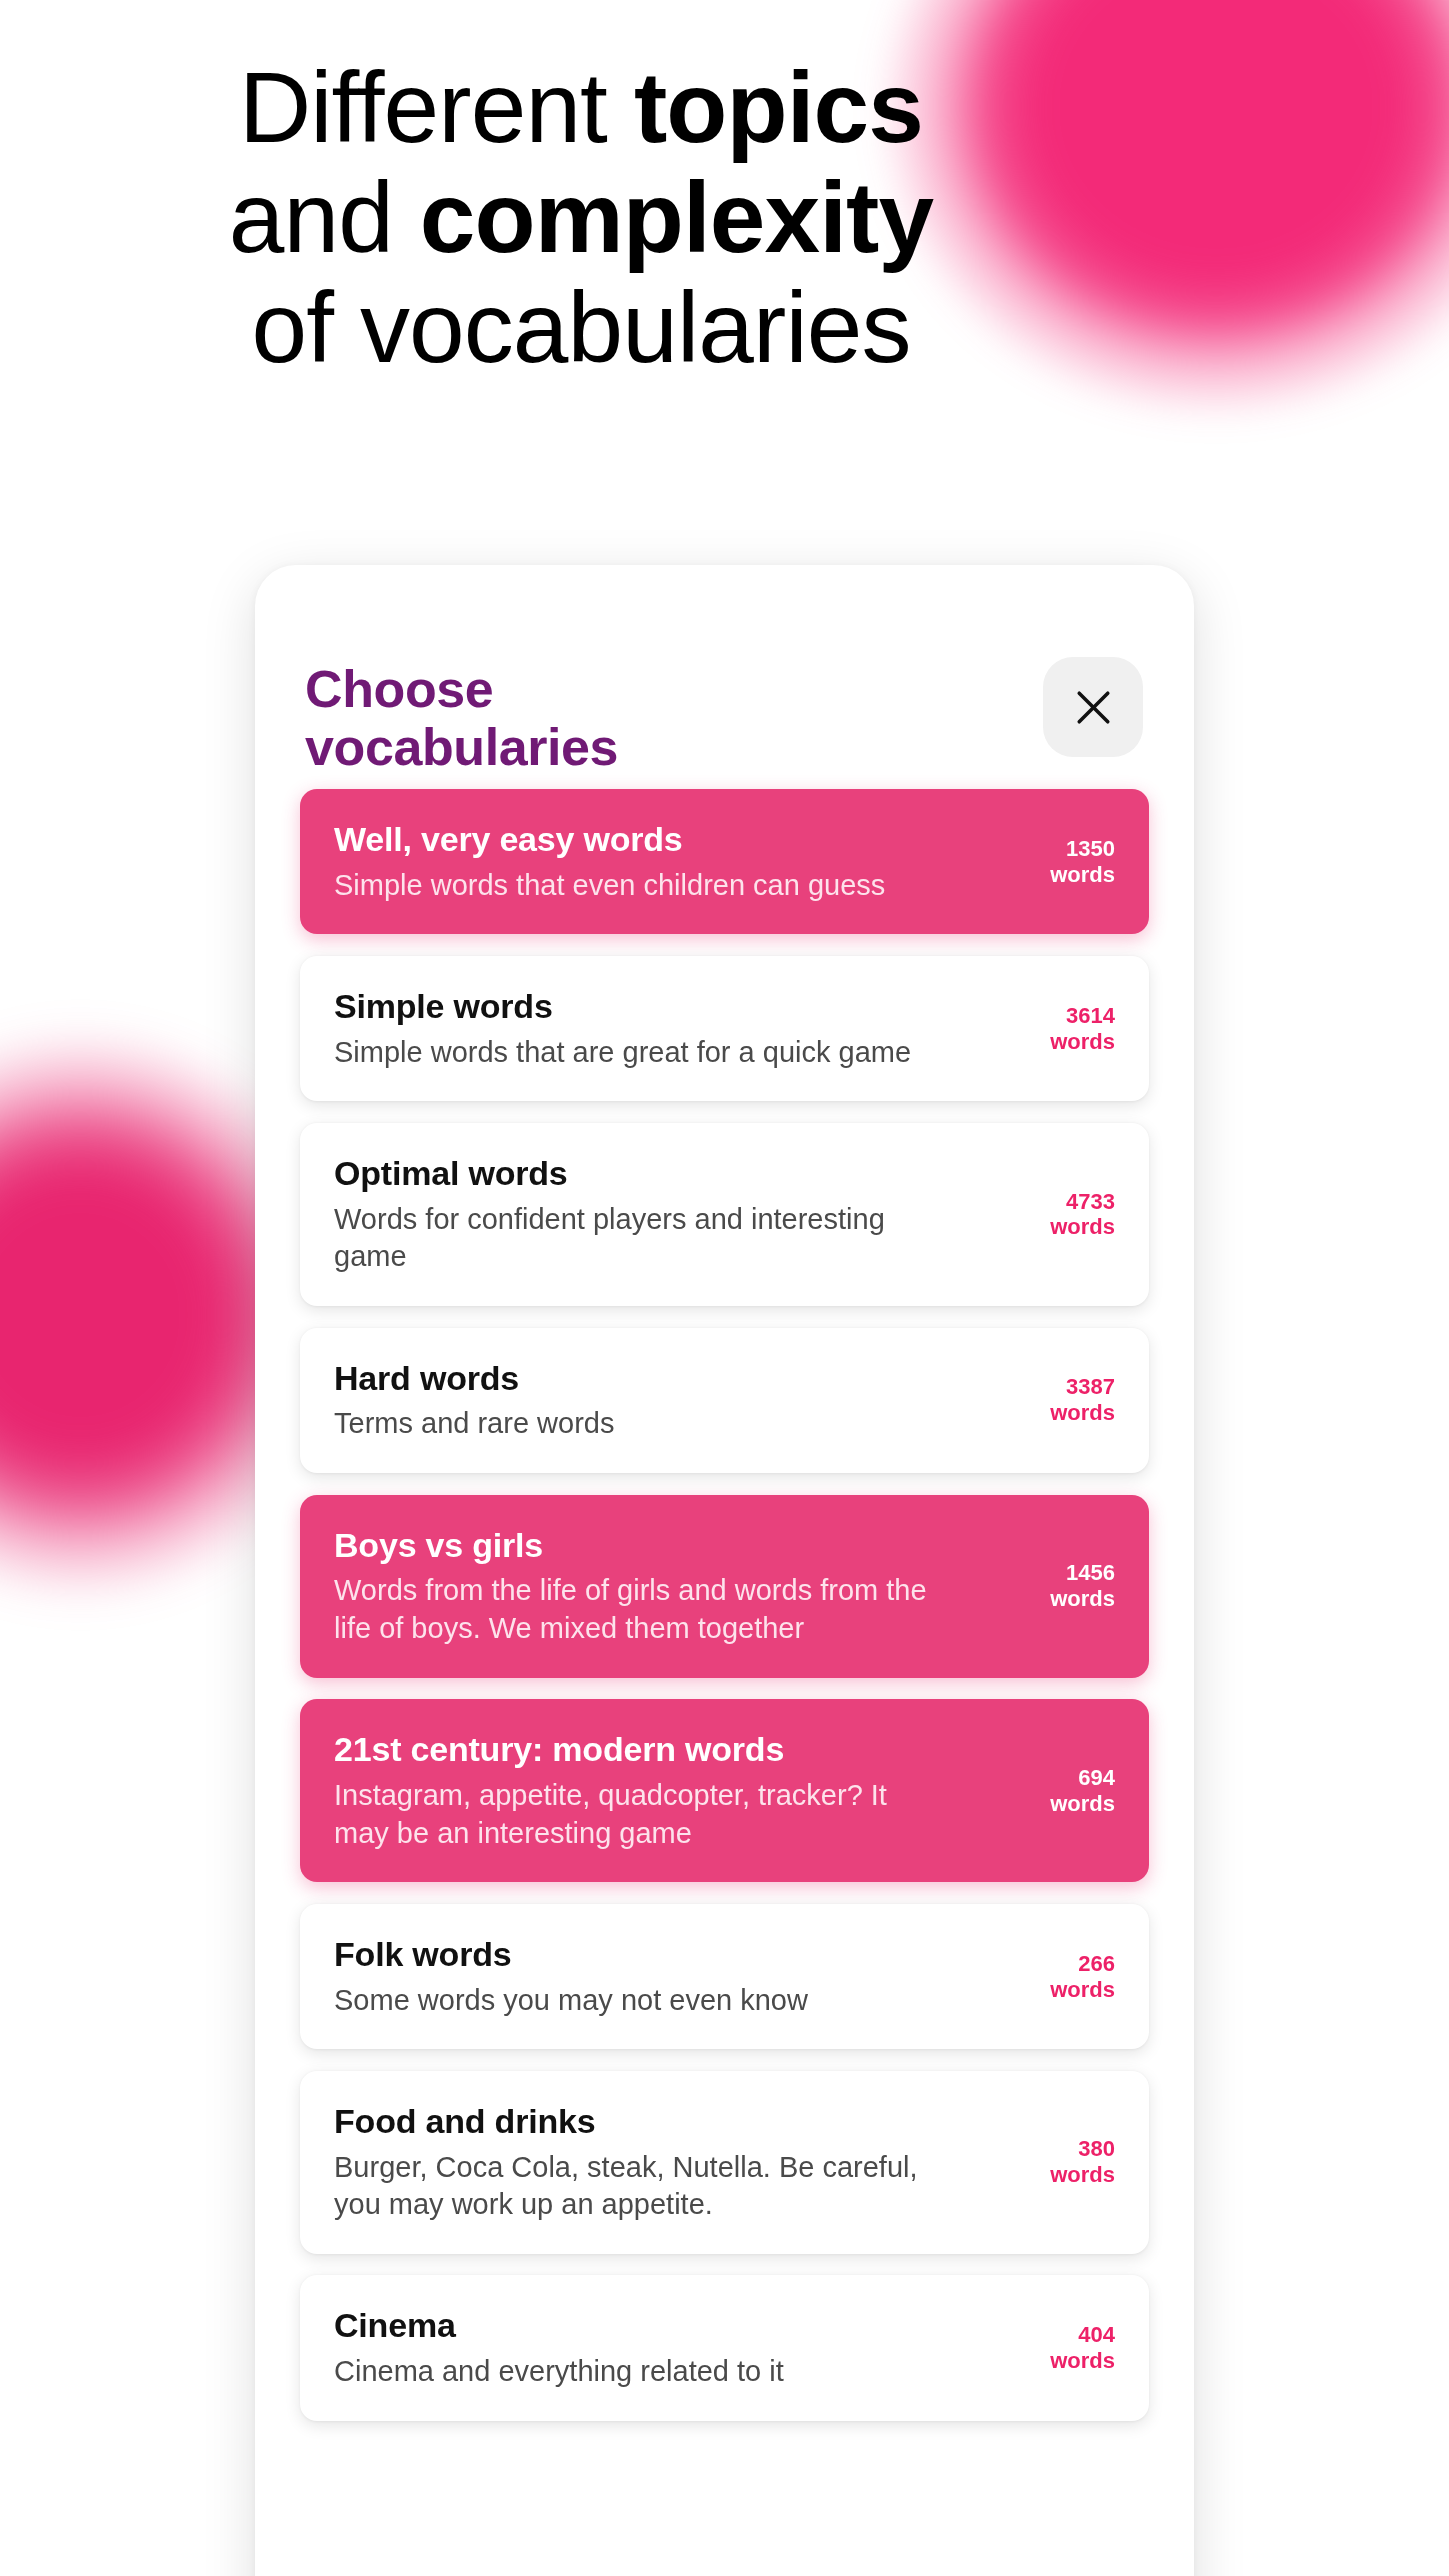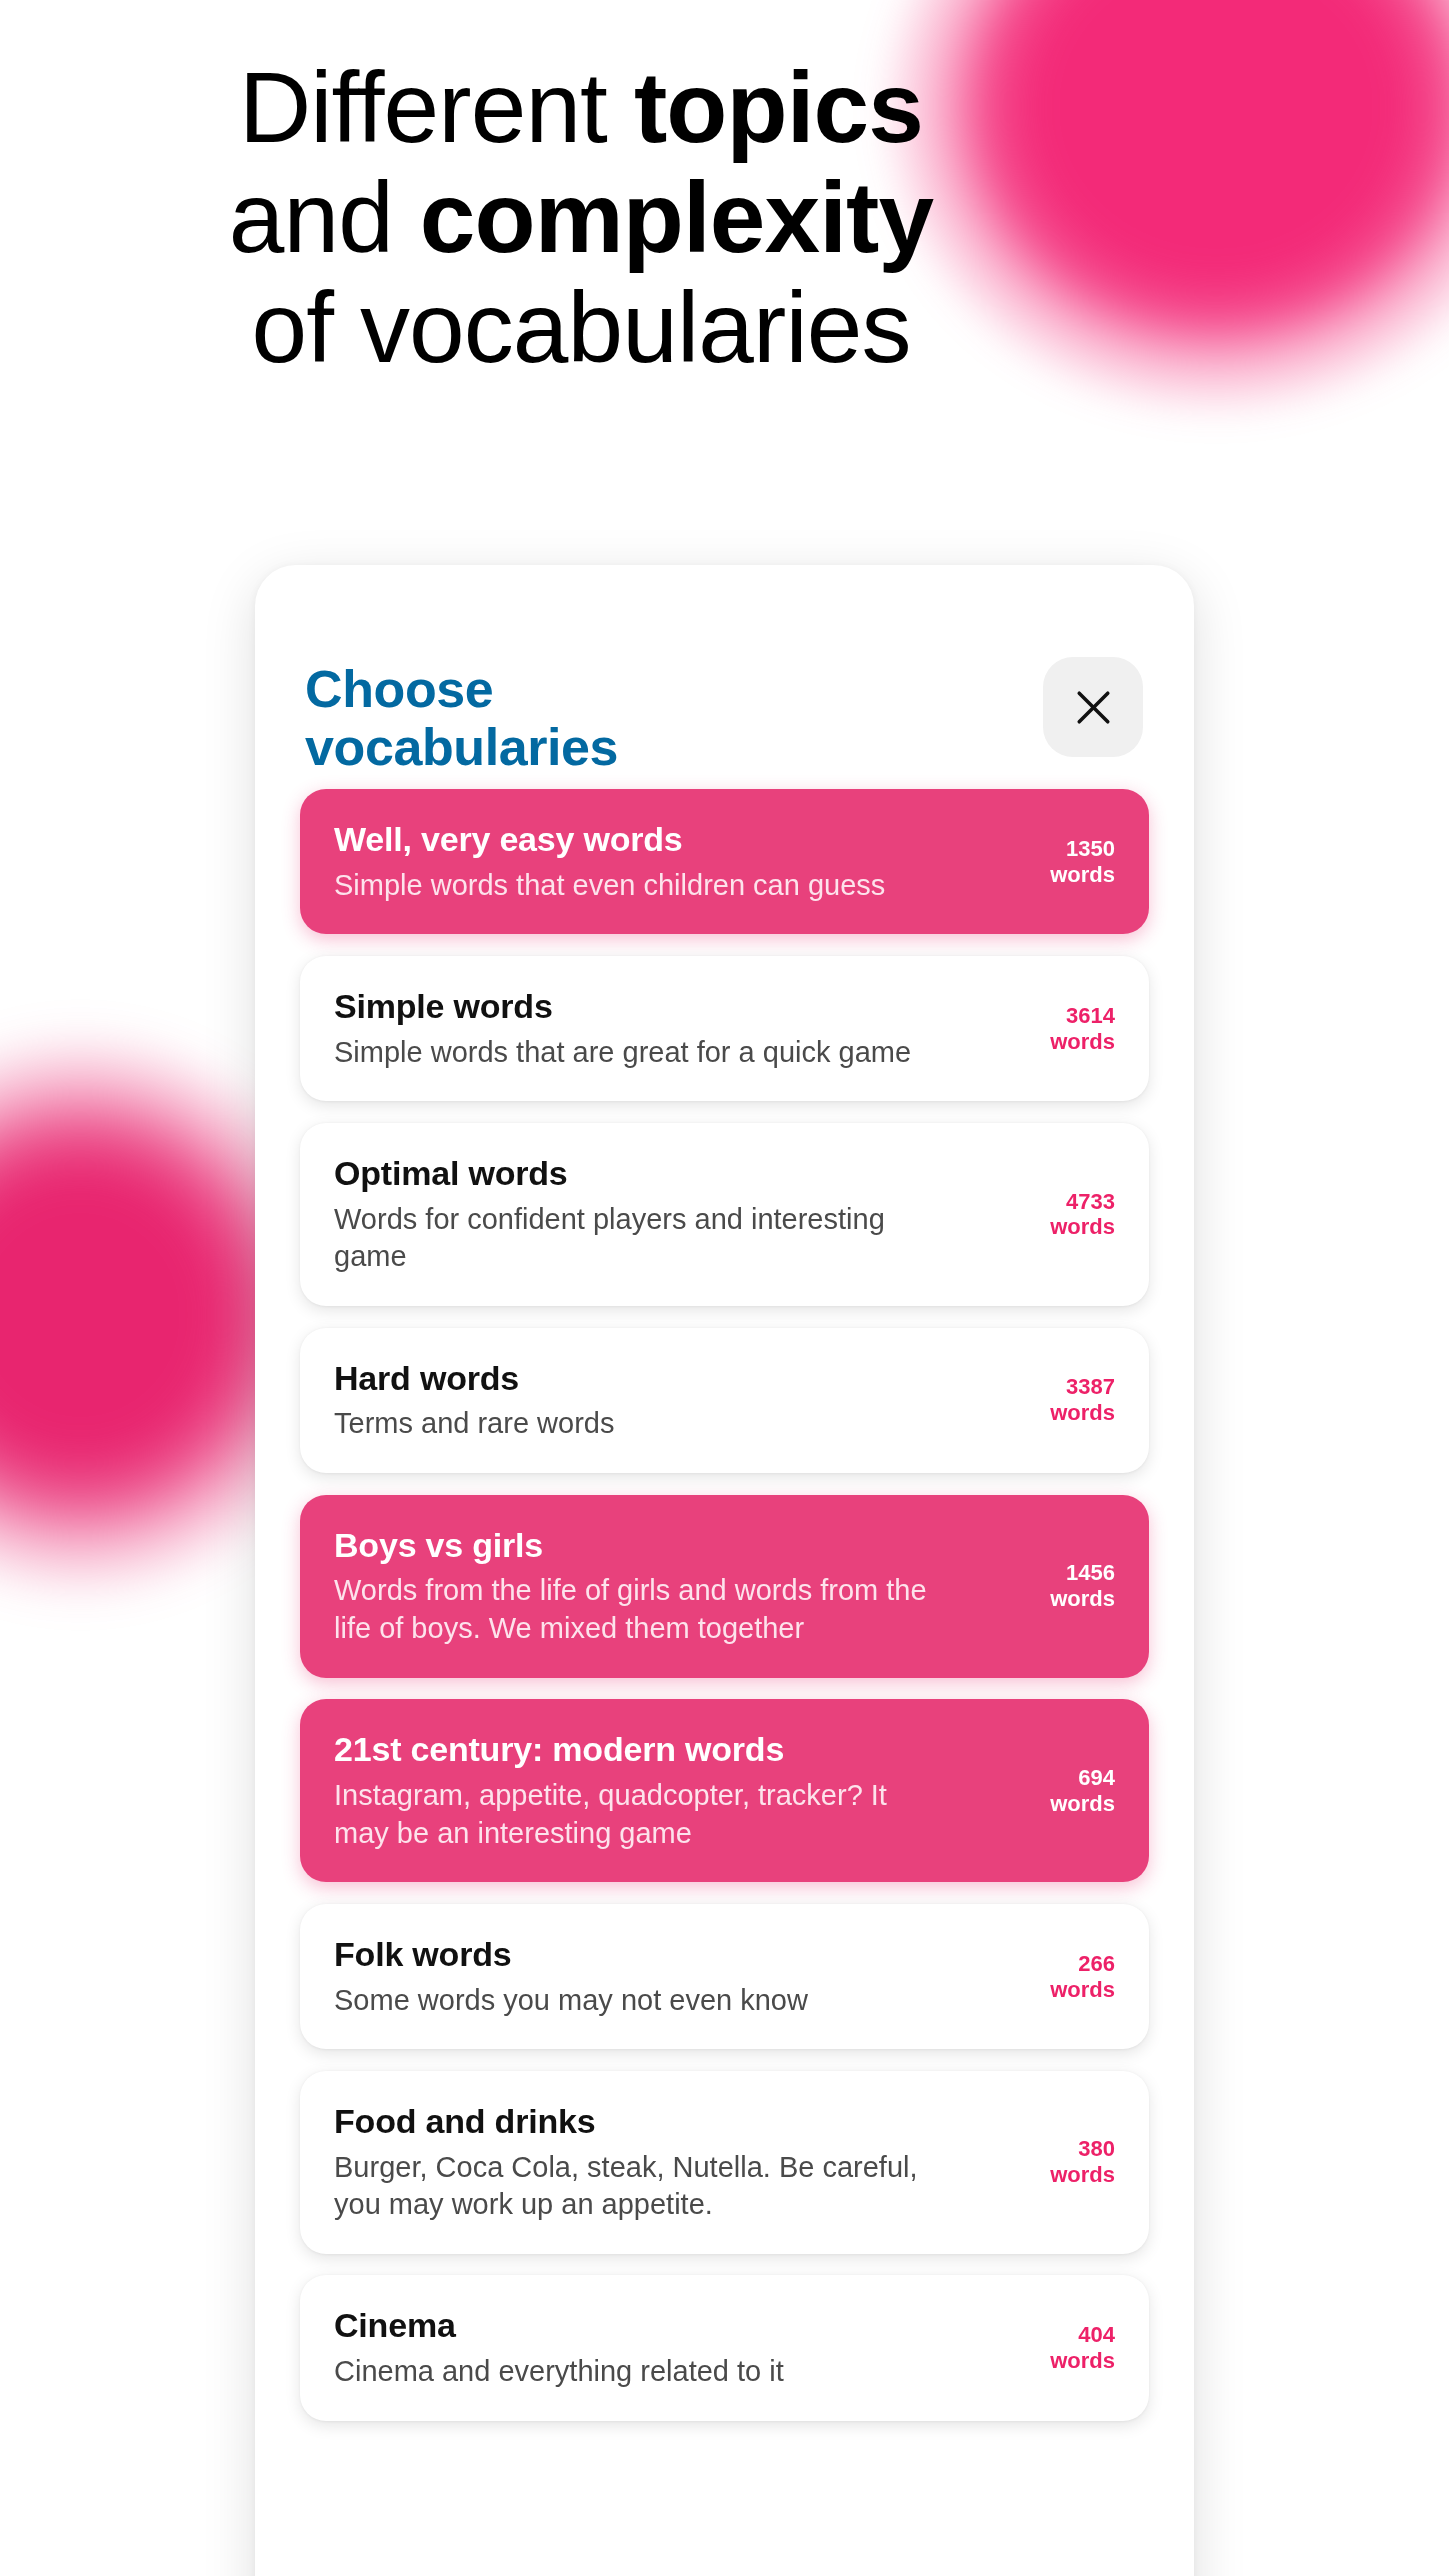--- a/index.html
+++ b/index.html
@@ -67,21 +67,21 @@
 
   #modal-header {
     position:relative;
     padding:95px 50px 0 50px;
     height:224px;
   }
   #modal-title {
     font-size:52px;
     font-weight:800;
     line-height:1.12;
-    color:#0369a1;
+    color:#701a75;
     letter-spacing:-0.4px;
     max-width:501px;
     white-space:pre-line;
   }
   #close-button {
     position:absolute;
     right:51px; top:92px;
     width:100px; height:100px;
     border-radius:30px;
     background:#f0f0f0;
@@ -99,21 +99,21 @@
     display:flex;
     flex-direction:column;
     gap:21.5px;
   }
 
   .vocab-item {
     position:relative;
     display:flex;
     align-items:center;
     justify-content:space-between;
-    border-radius:26px;
+    border-radius:17px;
     padding:30px 34px;
     min-height:132px;
     cursor:pointer;
   }
   .vocab-item.plain {
     background:#ffffff;
     box-shadow:0 4.5px 16px rgba(0,0,0,0.10), 0 0.9px 2.7px rgba(0,0,0,0.05);
   }
   .vocab-item.selected {
     background:#e8417c;

